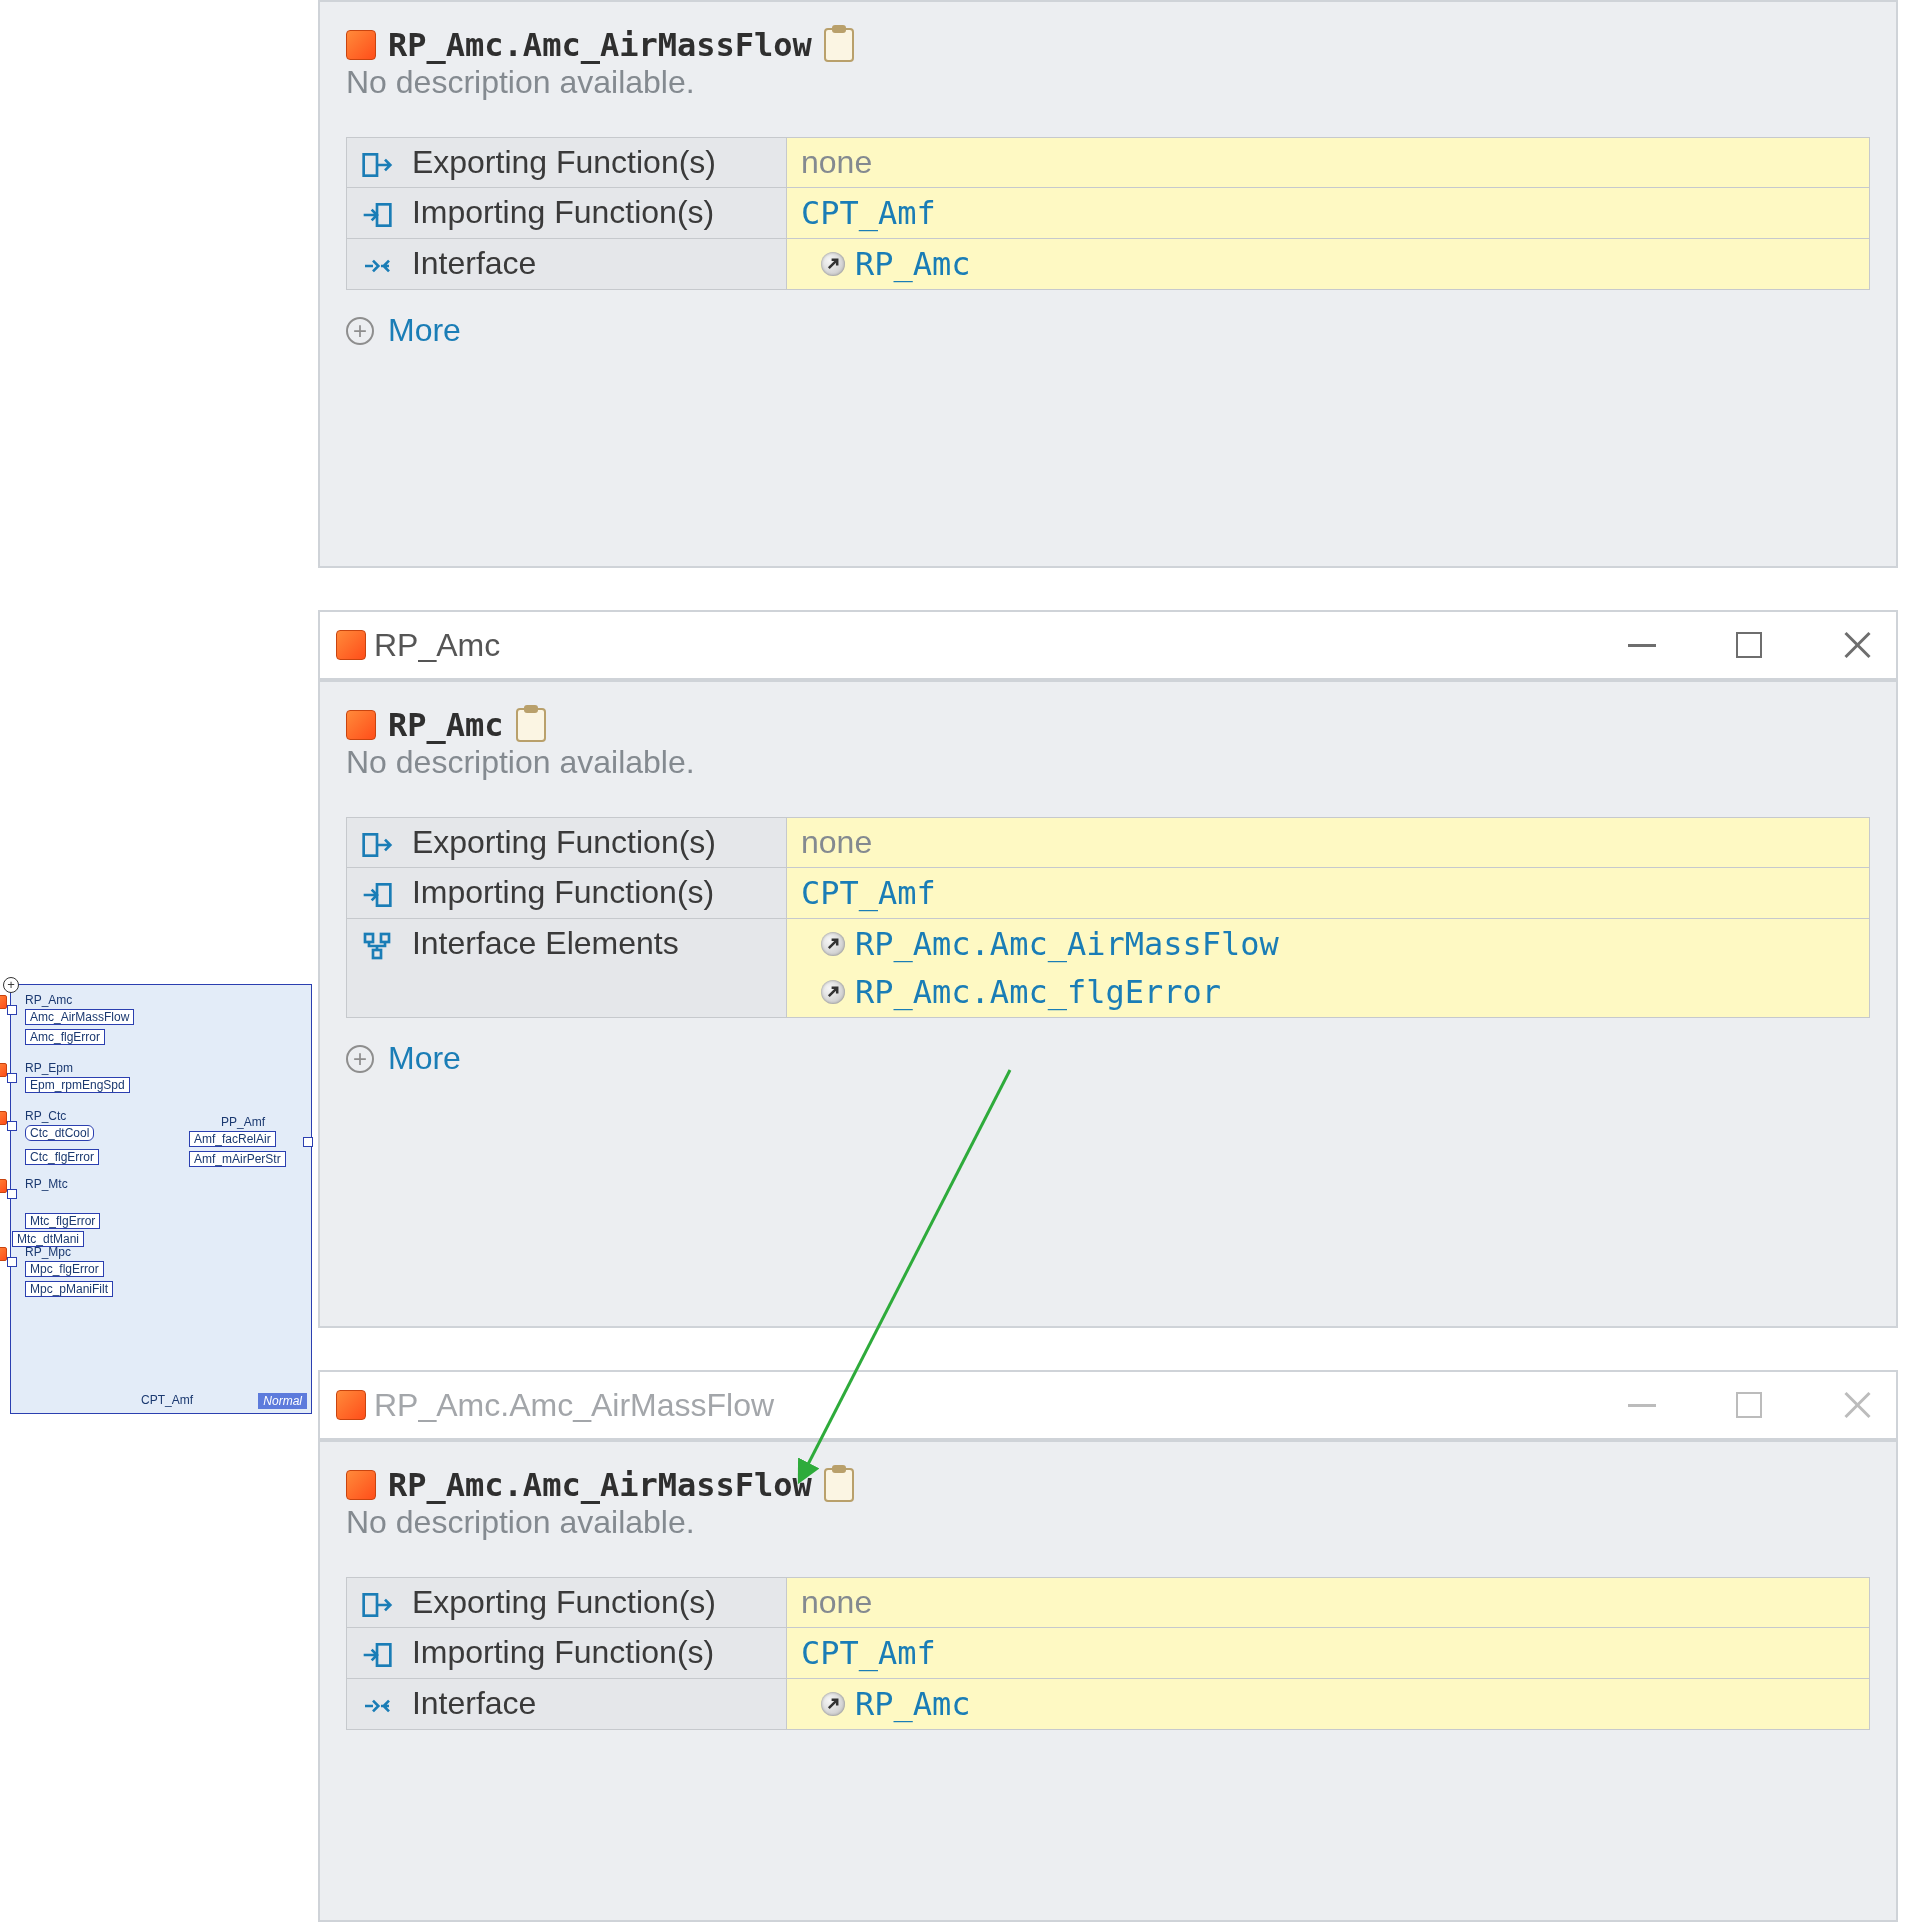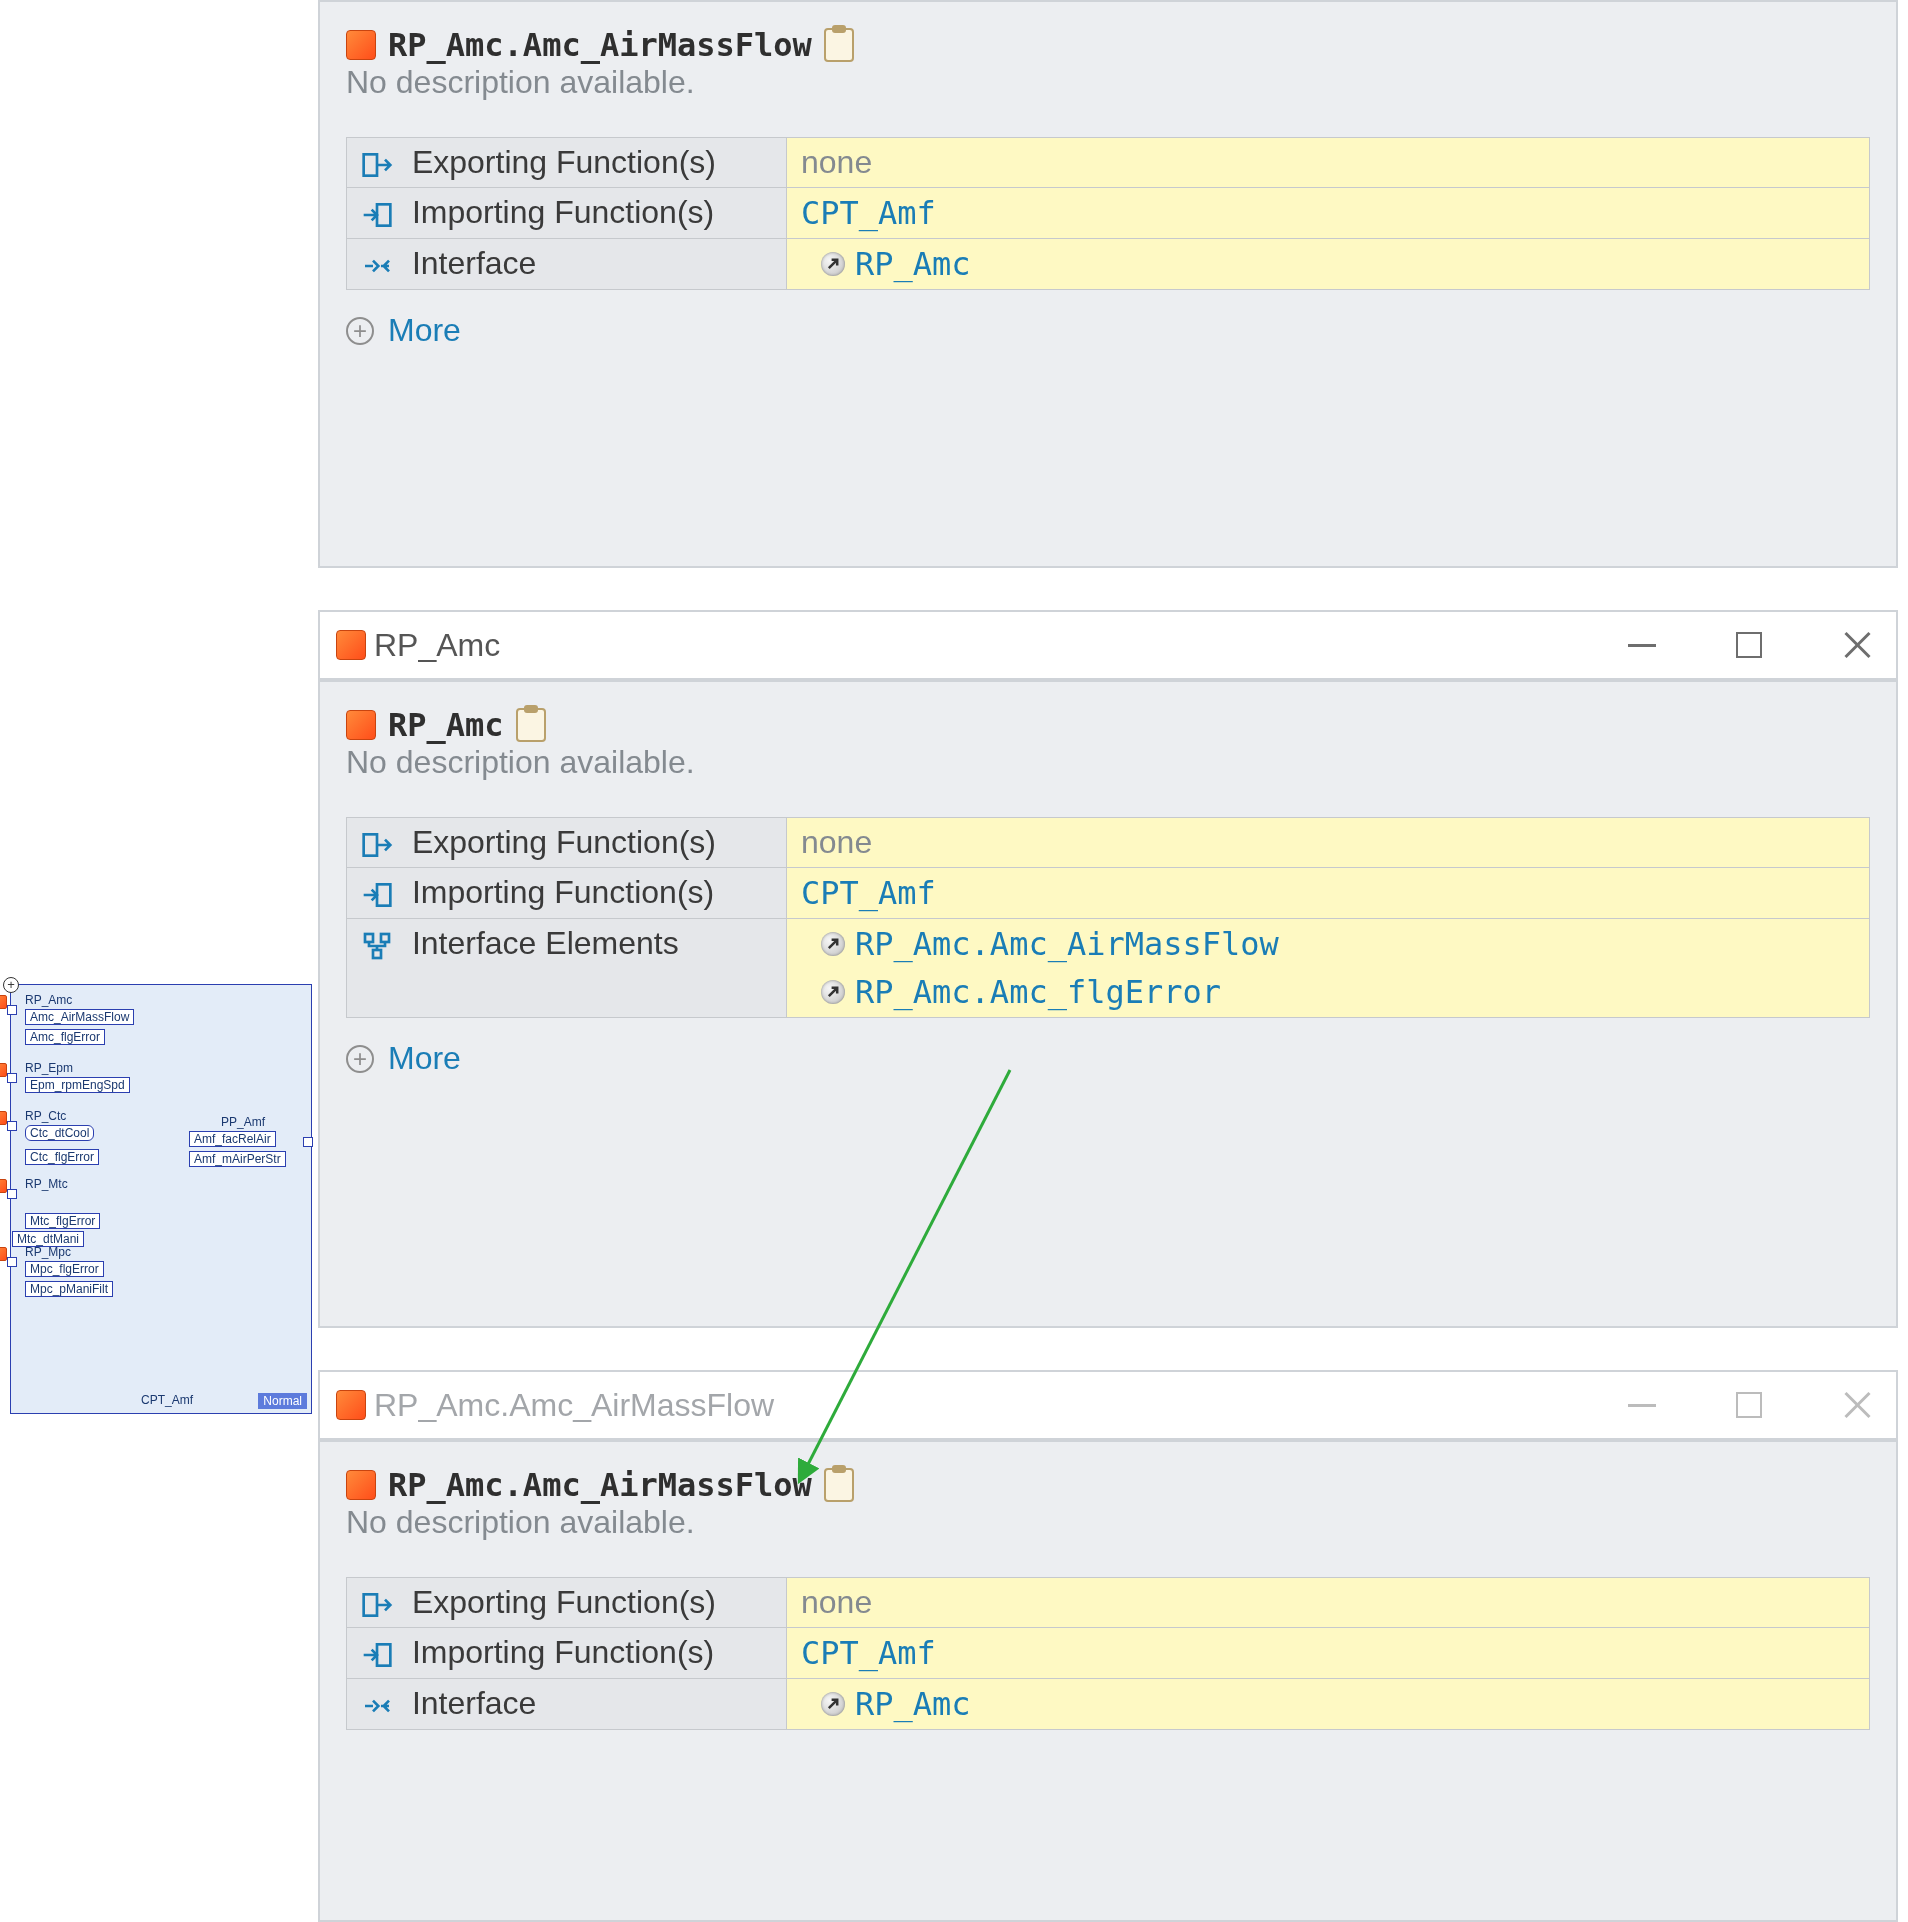--- a/index.html
+++ b/index.html
@@ -200,21 +200,21 @@
     border:1px solid #c9440f;
     border-radius:2px;
   }
   .dg-port {
     position:absolute;width:10px;height:10px;border:1px solid #2b3fb0;background:#fff;
   }
   .dg-bottom-label {
     position:absolute;font-size:12px;color:#1b3970;
   }
   .dg-normal {
-    position:absolute;background:#5d7bdc;color:#fff;font-size:12px;padding:1px 5px;
+    position:absolute;background:#5d7bdc;color:#fff;font-size:12px;padding:1px 5px;font-style:italic;
   }
   .dg-plus {
     position:absolute;width:16px;height:16px;border:1px solid #333;border-radius:50%;
     font-size:13px;line-height:14px;text-align:center;background:#fff;
   }
 
   
   .green-arrow {
     position:absolute;
     pointer-events:none;

